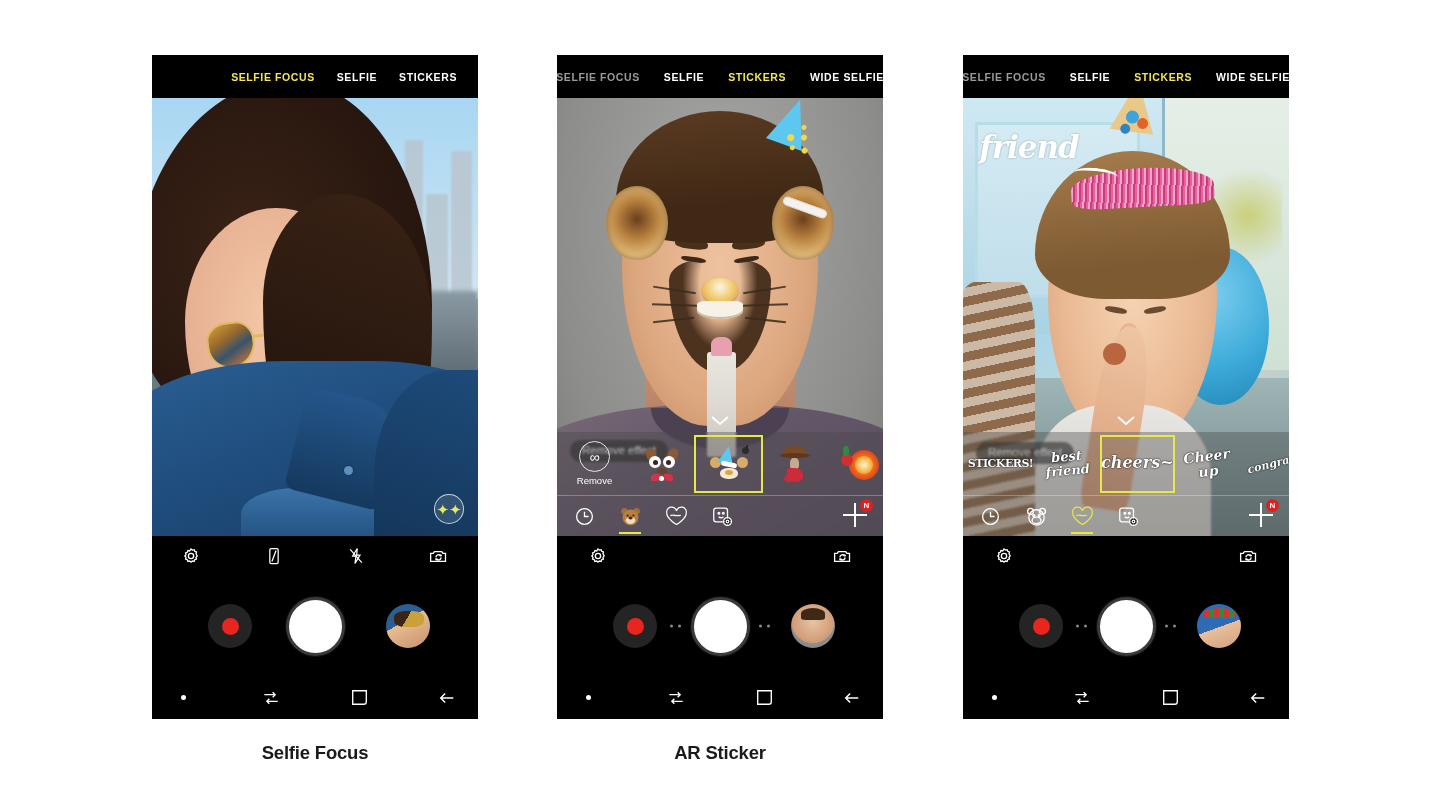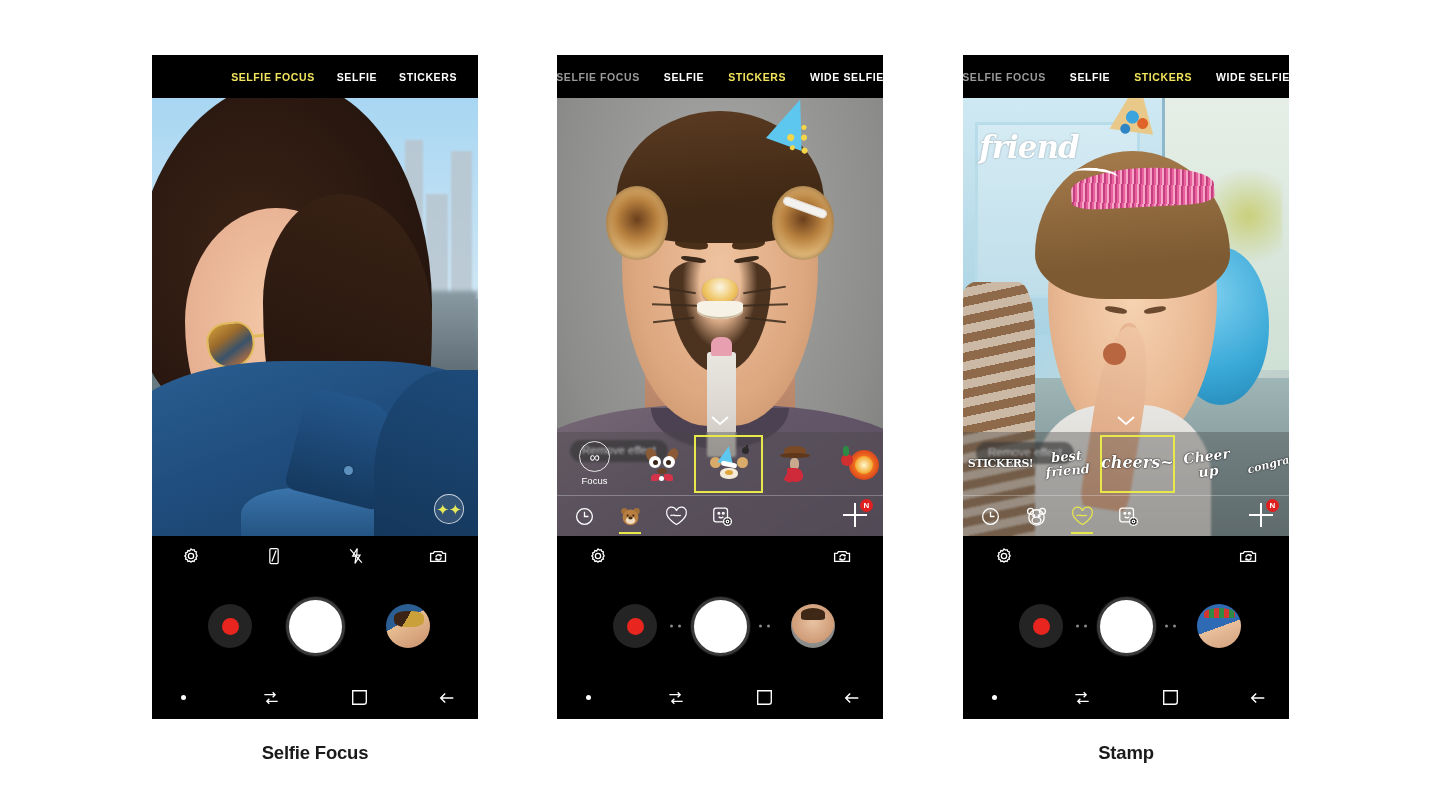--- a/index.html
+++ b/index.html
@@ -693,21 +693,21 @@
         <svg width="20" height="11" viewBox="0 0 20 11" fill="none" stroke="#fff" stroke-width="1.8">
           <path d="M2 2l8 7 8-7"></path>
         </svg>
       </div>
 
       <div class="tray">
         <div class="tray-row">
 
           <div class="tray-cell">
             <span class="random-circ">∞</span>
-            <span class="random-lbl">Focus</span>
+            <span class="random-lbl">Remove</span>
           </div>
 
           <div class="tray-cell">
             <div class="th">
               <i style="left:6px;top:4px;width:10px;height:13px;background:#8a5a36;border-radius:50% 50% 40% 40%;transform:rotate(-22deg)"></i>
               <i style="right:6px;top:4px;width:10px;height:13px;background:#8a5a36;border-radius:50% 50% 40% 40%;transform:rotate(22deg)"></i>
               <i style="left:9px;top:12px;width:12px;height:12px;border:2px solid #fff;border-radius:50%;background:#fff"></i>
               <i style="right:9px;top:12px;width:12px;height:12px;border:2px solid #fff;border-radius:50%;background:#fff"></i>
               <i style="left:13px;top:16px;width:5px;height:5px;background:#3a2418;border-radius:50%"></i>
               <i style="right:13px;top:16px;width:5px;height:5px;background:#3a2418;border-radius:50%"></i>
@@ -1009,15 +1009,15 @@
         <span class="nav-ic">
           <svg width="20" height="18" viewBox="0 0 22 20" fill="none" stroke="#fff" stroke-width="1.6">
             <path d="M18 10H4M9 5l-5 5 5 5"></path>
           </svg>
         </span>
       </div>
     </div>
   </div>
 
   <div class="caption c1">Selfie Focus</div>
-  <div class="caption c3">Stamp</div>
+  <div class="caption c2">AR Sticker</div>
 
 </div>
 
 </body></html>

